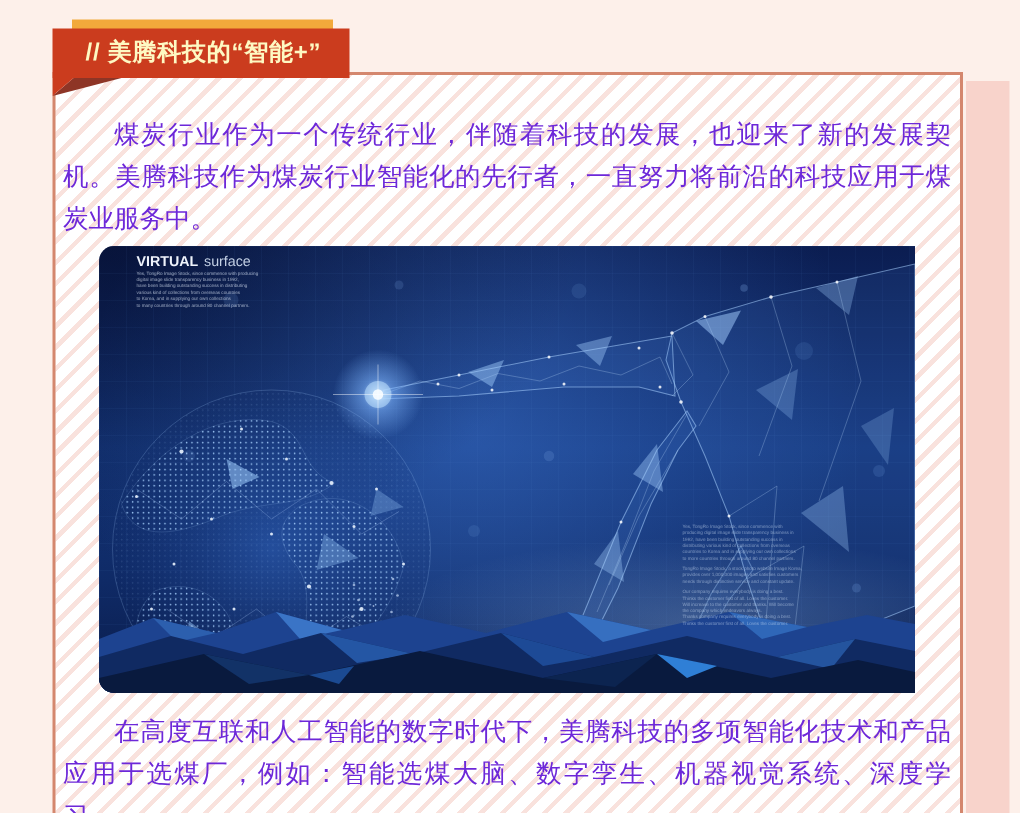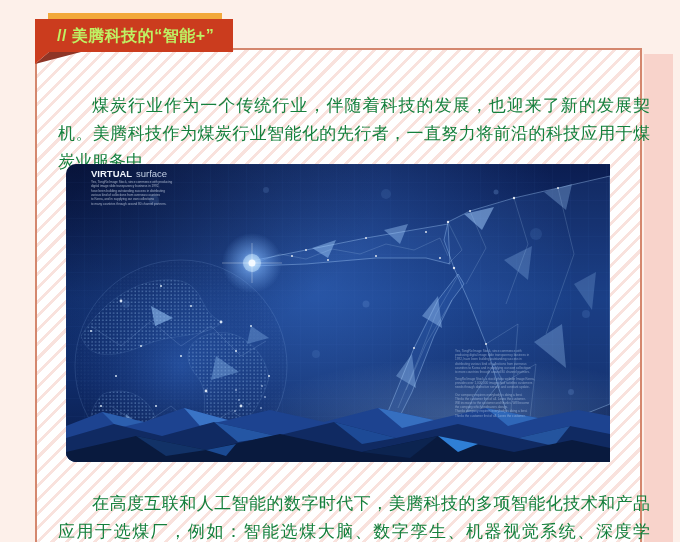--- a/index.html
+++ b/index.html
@@ -13,28 +13,28 @@
   .panel{
     position:absolute;left:35px;top:48px;width:607px;height:520px;
     border:2px solid #d4876e;box-sizing:border-box;
     background:repeating-linear-gradient(135deg,#ffffff 0px,#ffffff 7px,#f9e2dd 7px,#f9e2dd 10px);
   }
   
   .ribbon{position:absolute;left:35px;top:13px;width:240px;height:52px;z-index:5;}
   .ribbon-yellow{position:absolute;left:13px;top:0;width:174px;height:7px;background:#f2a93b;}
   .ribbon-red{
     position:absolute;left:0;top:6px;width:198px;height:33px;background:#cb3c1e;
-    color:#bef264;font-size:16px;font-weight:bold;line-height:33px;
+    color:#fef9c3;font-size:16px;font-weight:bold;line-height:33px;
     padding-left:22px;letter-spacing:0.5px;white-space:nowrap;box-sizing:border-box;
   }
   .ribbon-fold{position:absolute;left:0;top:39px;}
   
   .para{
-    position:absolute;left:42px;width:592px;margin:16px;
-    color:#15803d;font-family:"Liberation Serif",serif;
+    position:absolute;left:42px;width:592px;margin:0;
+    color:#6d28d9;font-family:"Liberation Serif",serif;
     font-size:17px;line-height:28px;text-align:justify;text-indent:2em;
   }
   #para-intro{top:76px;}
   #para-outro{top:474px;}
   
   .photo{
     position:absolute;left:66px;top:164px;width:626px;height:298px;
     border-radius:10px;overflow:hidden;
   }
   .photo svg{display:block;}

